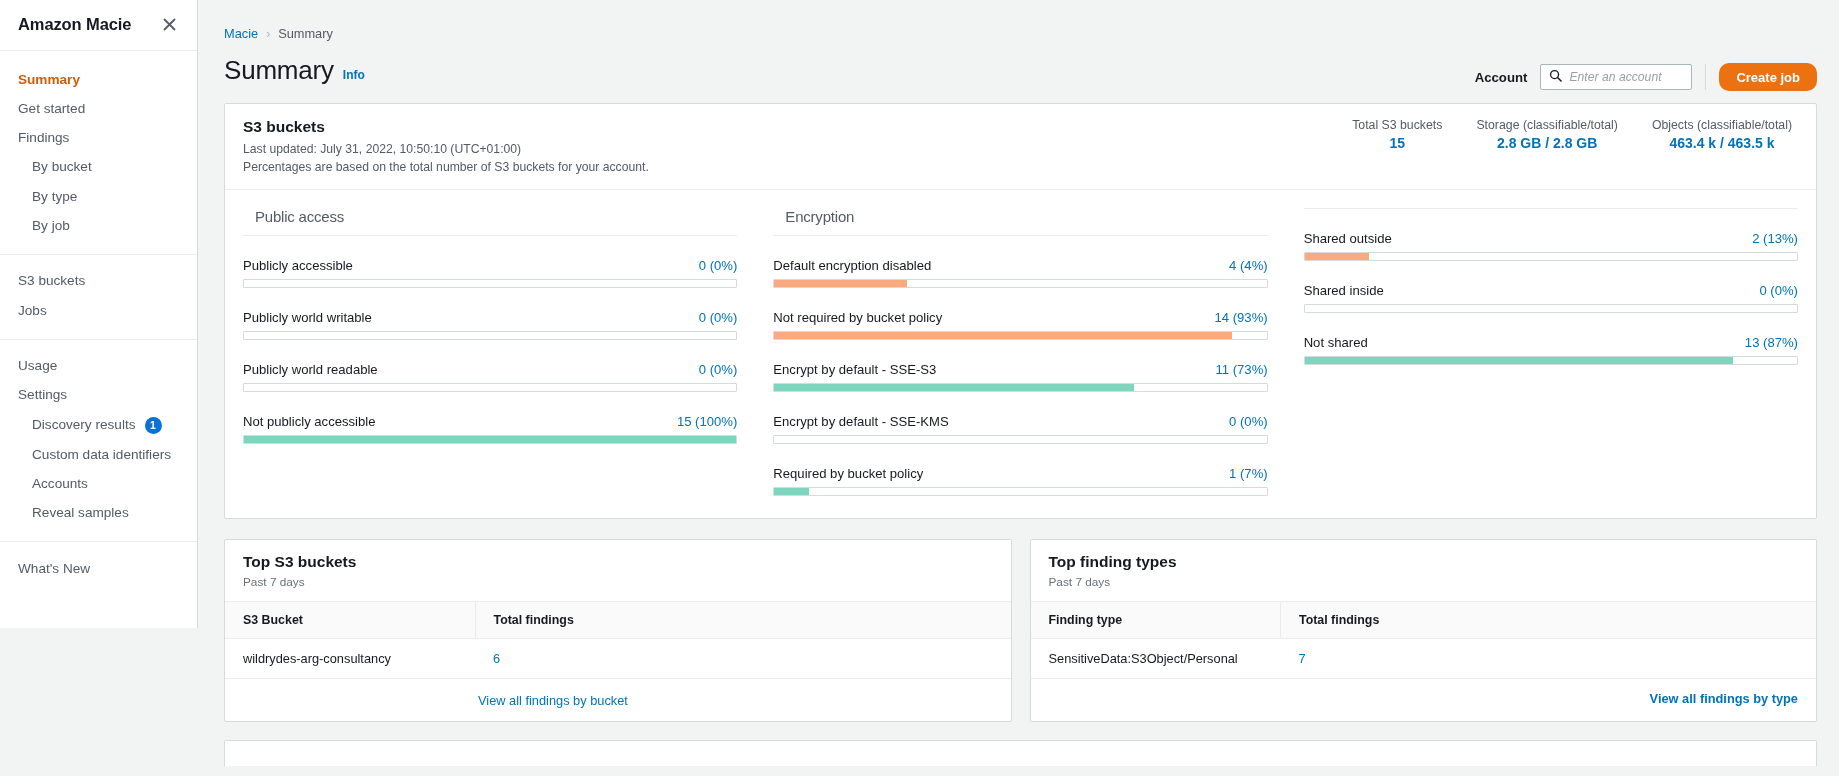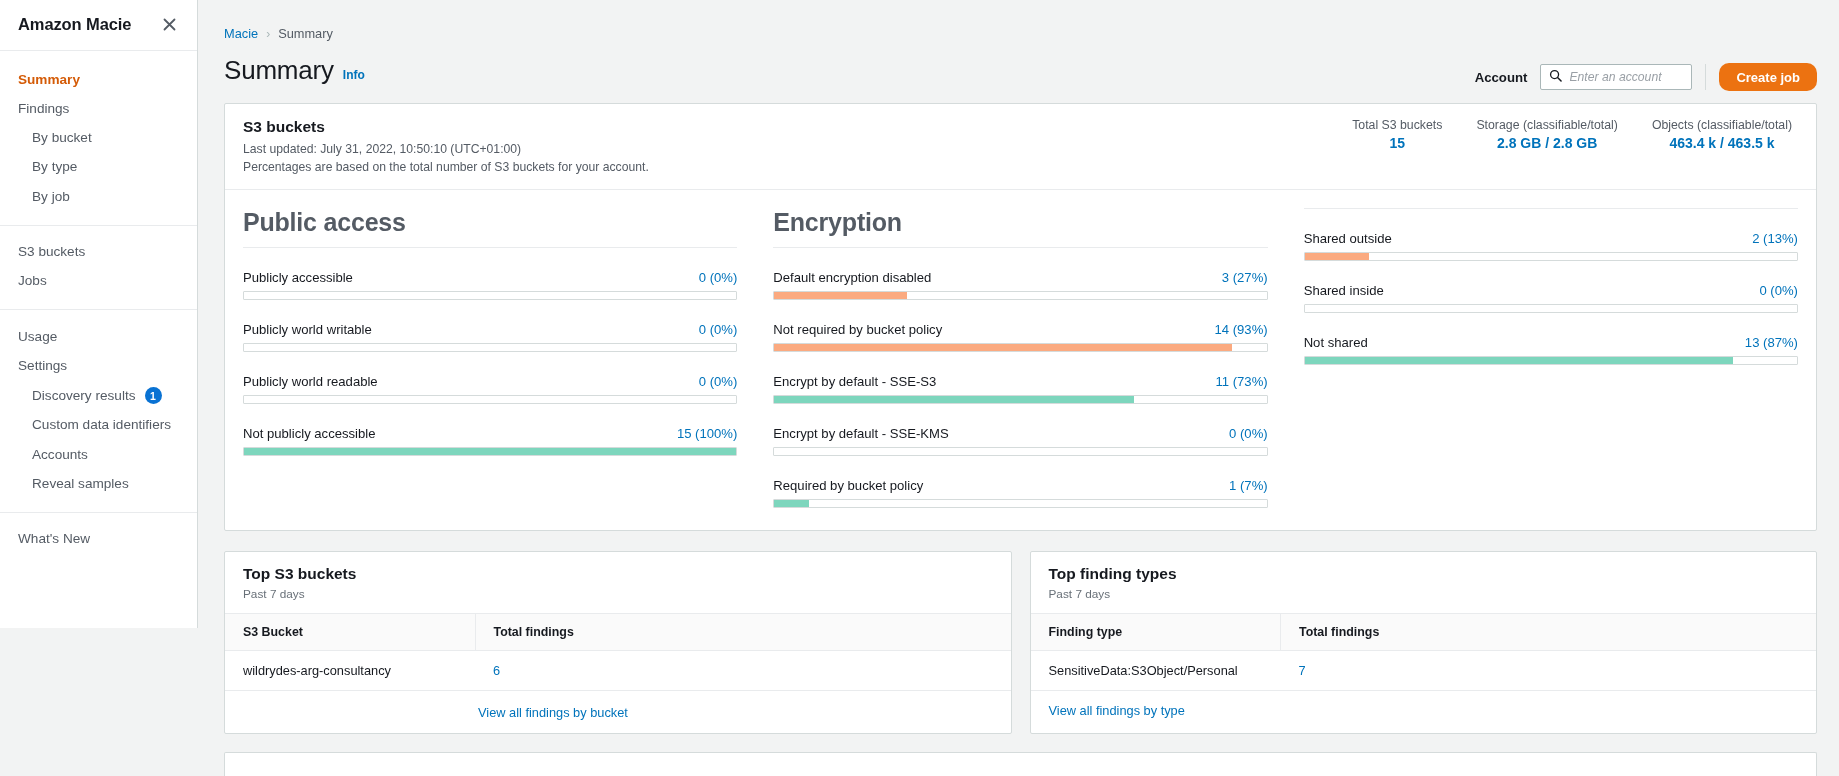--- a/index.html
+++ b/index.html
@@ -97,21 +97,21 @@
   .bc-head-left .sub { font-size: 12.2px; color: #545b64; line-height: 1.45; }
   .stats { display: flex; gap: 34px; padding-right: 6px; }
   .stat { text-align: center; }
   .stat .k { font-size: 12.3px; color: #545b64; white-space: nowrap; }
   .stat .v { font-size: 14px; font-weight: bold; color: #0073bb; margin-top: 3px; }
 
   .panels { display: flex; padding: 18px 18px 22px 18px; gap: 0; }
   .panel { flex: 1; padding: 0 18px; }
   .panel:first-child { padding-left: 0; }
   .panel:last-child { padding-right: 0; }
-  .panel-title { font-size: 25px; font-weight: bold; color: #545b64; letter-spacing: -0.2px; padding-bottom: 10px; }
+  .panel-title { font-size: 15px; font-weight: normal; color: #545b64; letter-spacing: -0.2px; padding-bottom: 10px; margin-left: 12px; }
   .panel-rule { height: 1px; background: #e9ebed; margin-bottom: 13px; }
 
   .metric { margin-bottom: 14px; }
   .metric:last-child { margin-bottom: 0; }
   .metric-row { display: flex; justify-content: space-between; align-items: baseline; margin-bottom: 6px; margin-top: 22px; }
   .metric-name { font-size: 13.1px; color: #16191f; }
   .metric-val { font-size: 13.1px; color: #0073bb; }
   .bar-track {
     height: 9px; background: #ffffff;
     border: 1px solid #d5dbdb; border-radius: 1px;
@@ -130,40 +130,43 @@
   table { width: 100%; border-collapse: collapse; }
   th {
     text-align: left; font-size: 12.4px; font-weight: bold; color: #16191f;
     padding: 11px 18px; border-bottom: 1px solid #e9ebed; background: #fafafa;
   }
   th.col2 { border-left: 1px solid #e9ebed; }
   td { font-size: 12.8px; padding: 12px 18px; border-bottom: 1px solid #e9ebed; color: #16191f; }
   td.num a, .link { color: #0073bb; cursor: pointer; text-decoration: none; }
   .table-footer { padding: 12px 18px; text-align: left; }
   .table-footer .link { font-size: 12.8px; margin-left: 235px; }
-  .table-footer.center-link .link { margin-left: 0; display: block; text-align: left; }
+  .table-footer.center-link .link { margin-left: 0; display: block; text-align: right; font-weight: bold; }
   .stub-card { height: 26px; margin-top: 18px; background: #fff; border: 1px solid #d5dbdb; border-bottom: 0; border-radius: 2px 2px 0 0; }
 </style>
 </head>
 <body>
 
 <div class="app">
 
   <aside class="sidebar">
     <div class="sb-header">
       <div class="sb-title">Amazon Macie</div>
       <div class="sb-close">
         <svg width="13" height="13" viewBox="0 0 13 13" aria-hidden="true">
           <path d="M1.5 1.5 L11.5 11.5 M11.5 1.5 L1.5 11.5" stroke="#545b64" stroke-width="1.8" stroke-linecap="round"></path>
         </svg>
       </div>
     </div>
     <nav class="sb-nav" id="sb-nav">
         <div class="nav-item active">
           <span class="label">Summary</span>
+        </div>
+        <div class="nav-item">
+          <span class="label">Get started</span>
         </div>
         <div class="nav-item">
           <span class="label">Findings</span>
         </div>
         <div class="nav-item sub">
           <span class="label">By bucket</span>
         </div>
         <div class="nav-item sub">
           <span class="label">By type</span>
         </div>
@@ -289,21 +292,21 @@
                 <div class="bar-fill green" style="width: 100%;"></div>
               </div>
             </div>
           </div>
           <div class="panel">
             <div class="panel-title">Encryption</div>
             <div class="panel-rule"></div>
             <div class="metric">
               <div class="metric-row">
                 <span class="metric-name">Default encryption disabled</span>
-                <span class="metric-val">3 (27%)</span>
+                <span class="metric-val">4 (4%)</span>
               </div>
               <div class="bar-track">
                 <div class="bar-fill orange" style="width: 27%;"></div>
               </div>
             </div>
             <div class="metric">
               <div class="metric-row">
                 <span class="metric-name">Not required by bucket policy</span>
                 <span class="metric-val">14 (93%)</span>
               </div>

